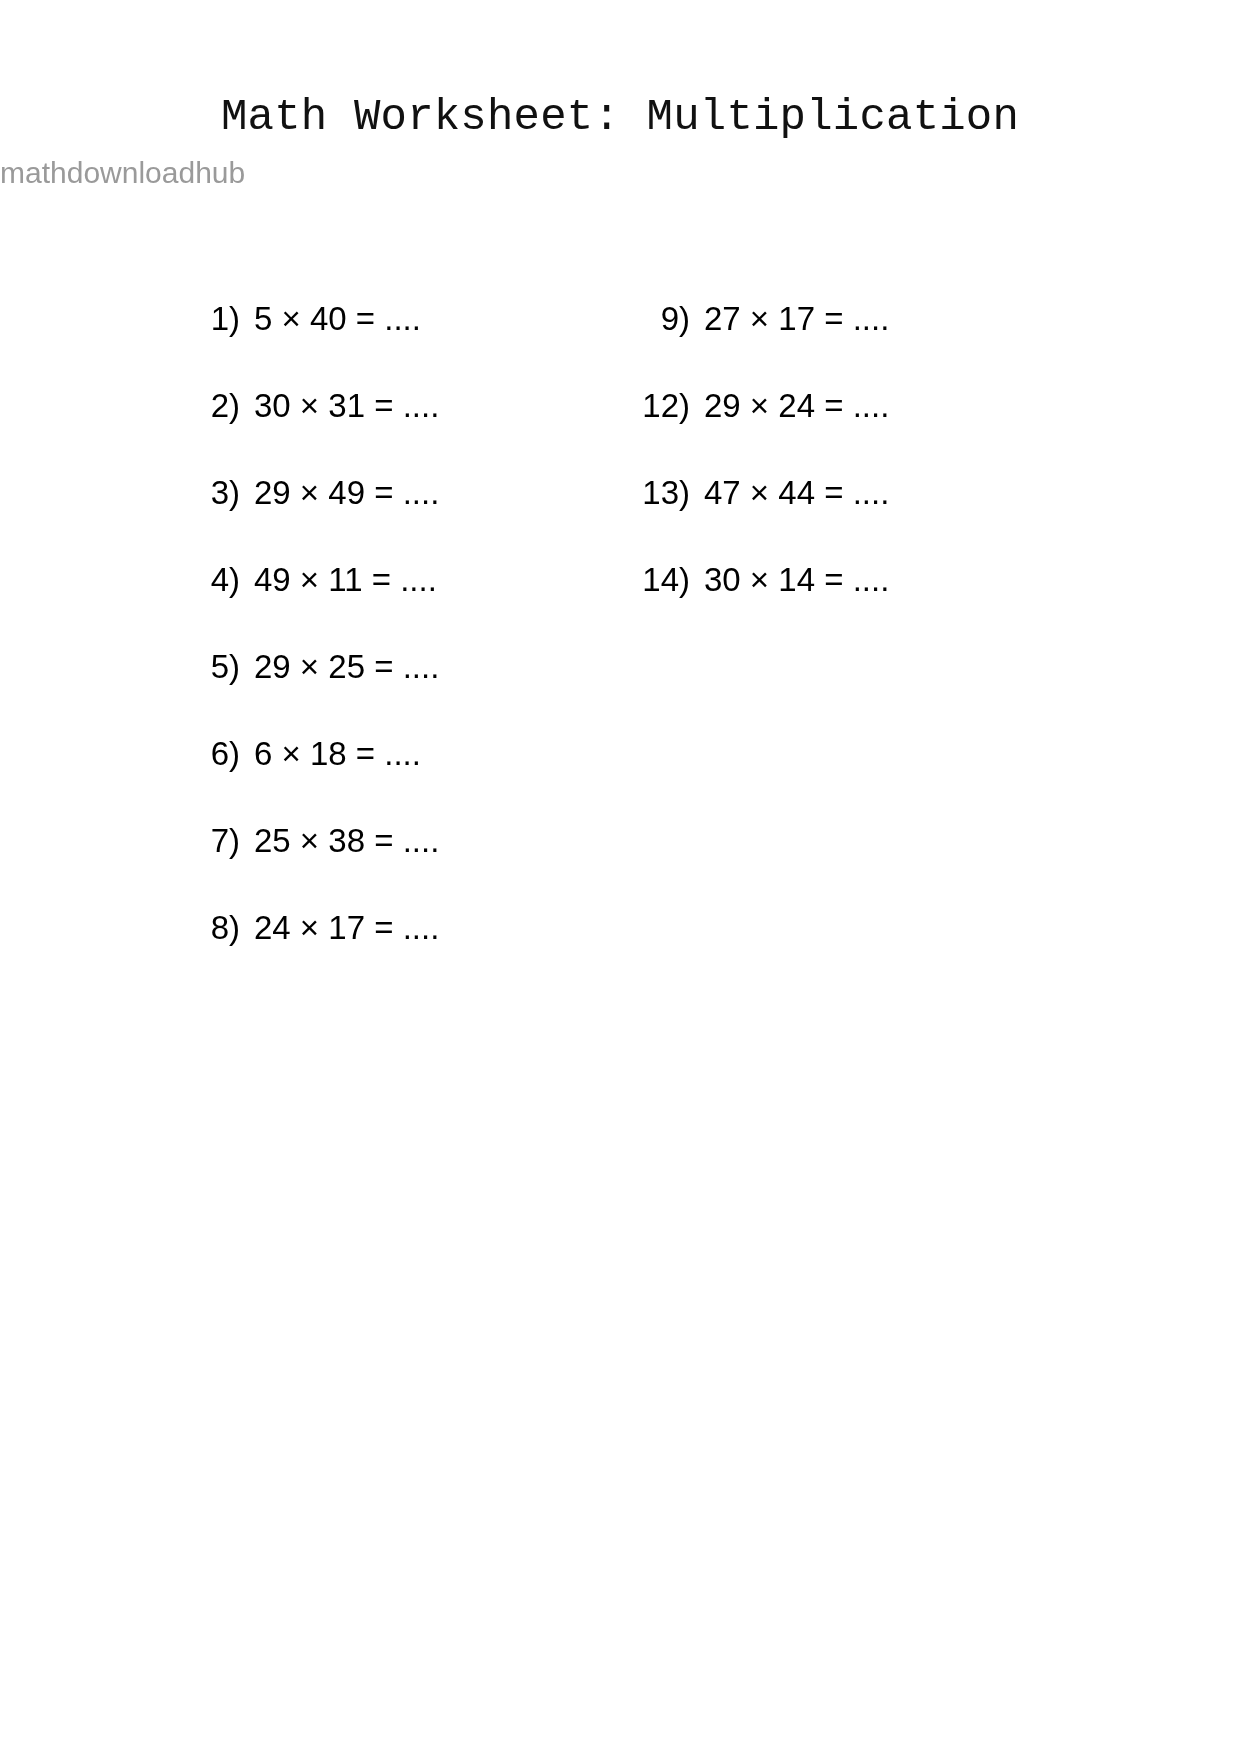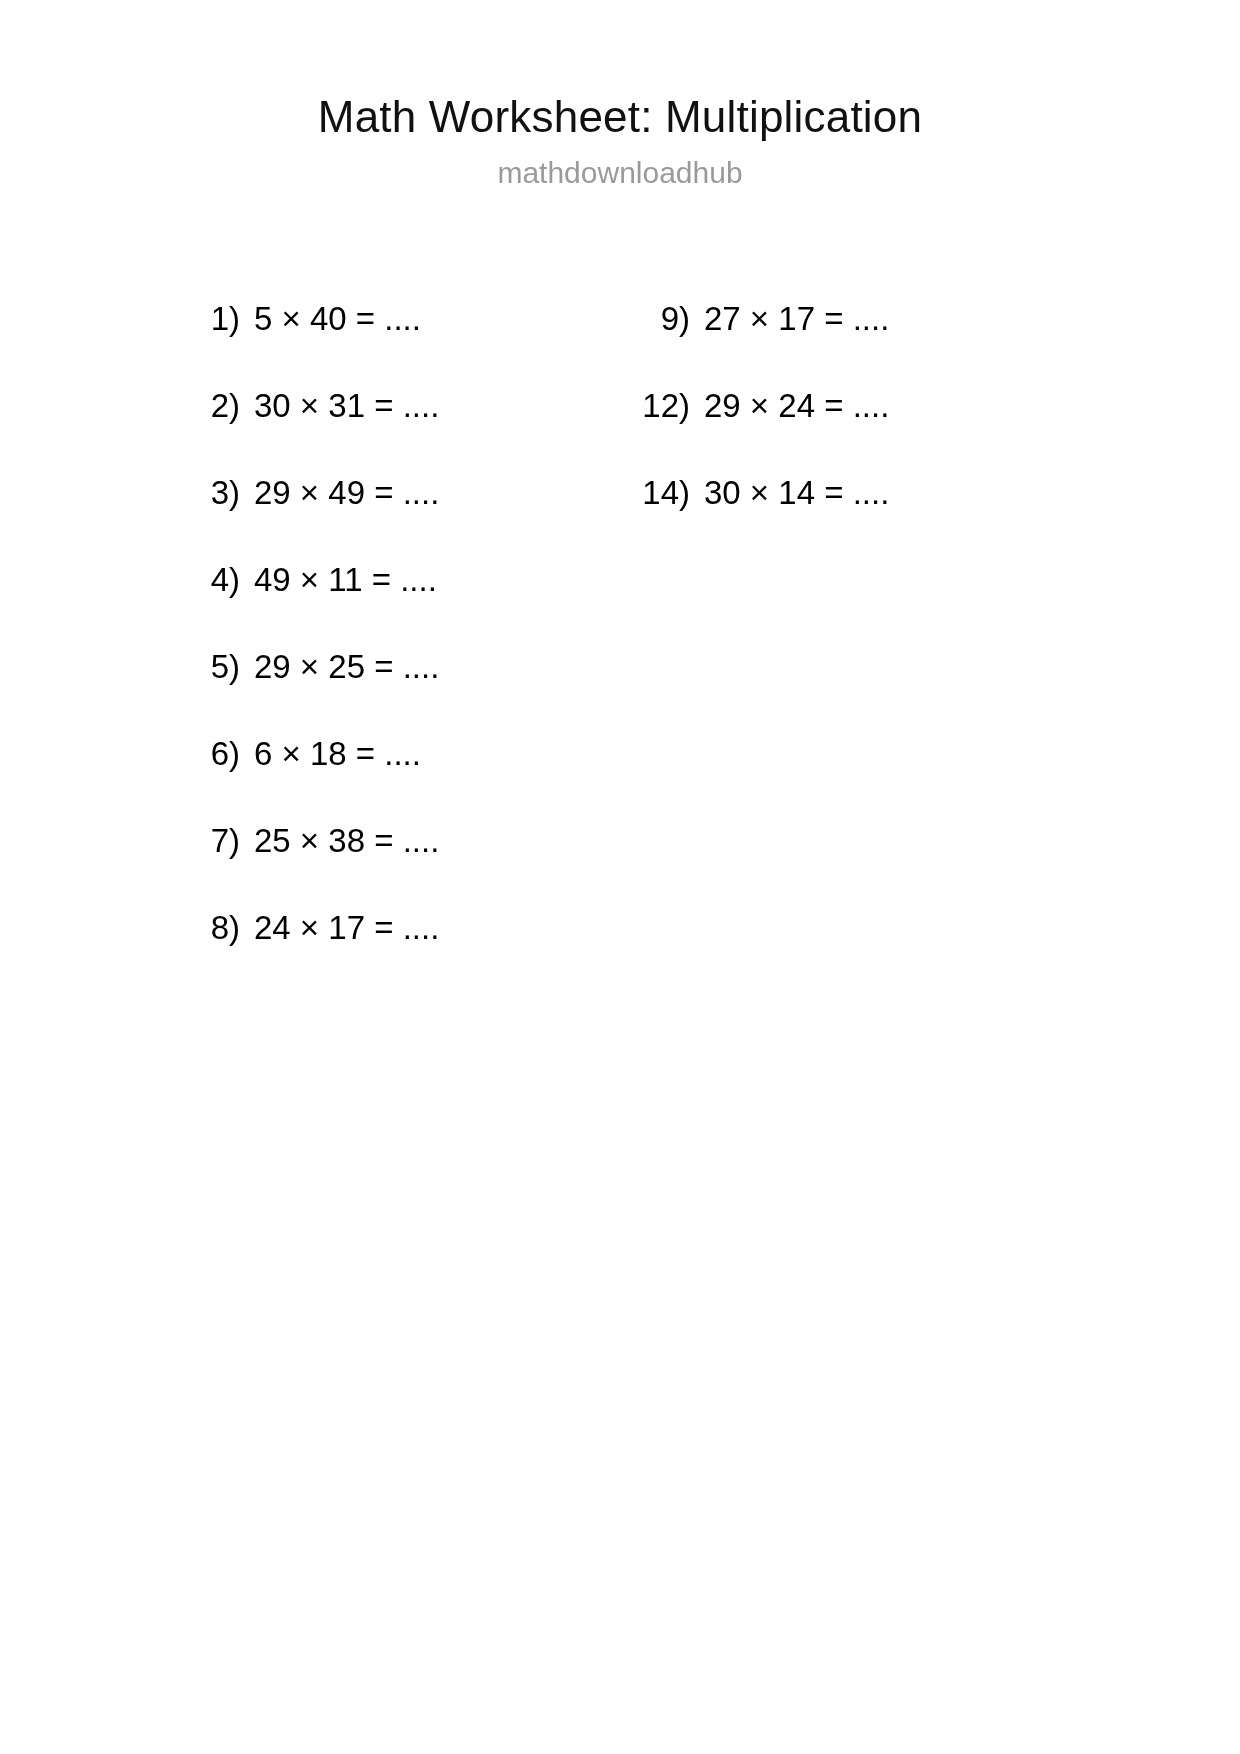--- a/index.html
+++ b/index.html
@@ -22,23 +22,24 @@
     box-sizing: border-box;
   }
   .title {
     text-align: center;
     font-size: 44px;
     font-weight: normal;
     color: #111111;
     margin: 0;
     padding-top: 92px;
     letter-spacing: 0.2px;
+    font-family: Liberation Mono, monospace;
   }
   .subtitle {
-    text-align: center;
+    text-align: left;
     font-size: 30px;
     color: #9a9a9a;
     margin: 0;
     padding-top: 14px;
   }
   .problems {
     position: absolute;
     top: 300px;
     left: 0;
     width: 1240px;
@@ -125,19 +126,23 @@
     <div class="column col-right">
       <div class="problem">
         <span class="num">9)</span>
         <span class="expr">27 × 17 = ....</span>
       </div>
       <div class="problem">
         <span class="num">12)</span>
         <span class="expr">29 × 24 = ....</span>
       </div>
       <div class="problem">
+        <span class="num">13)</span>
+        <span class="expr">47 × 44 = ....</span>
+      </div>
+      <div class="problem">
         <span class="num">14)</span>
         <span class="expr">30 × 14 = ....</span>
       </div>
     </div>
 
   </div>
 </div>
 
 </body></html>

